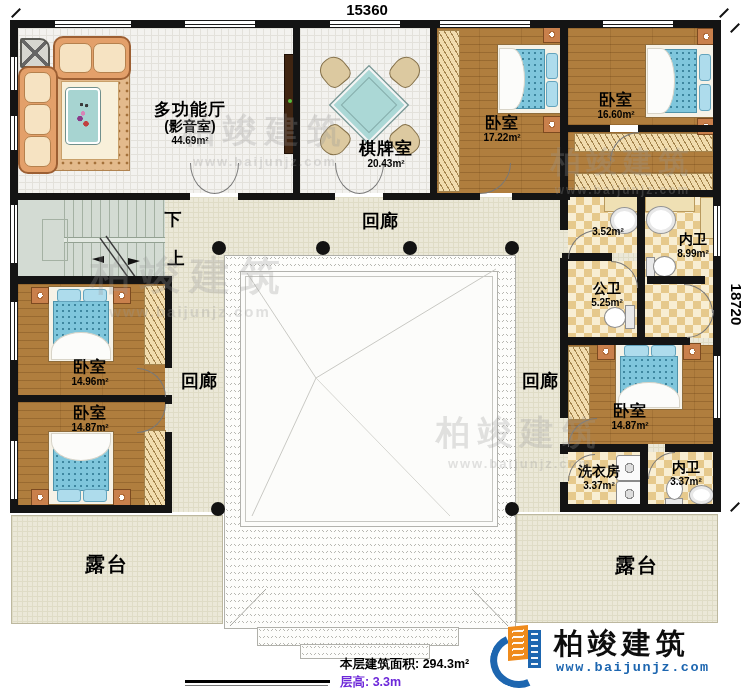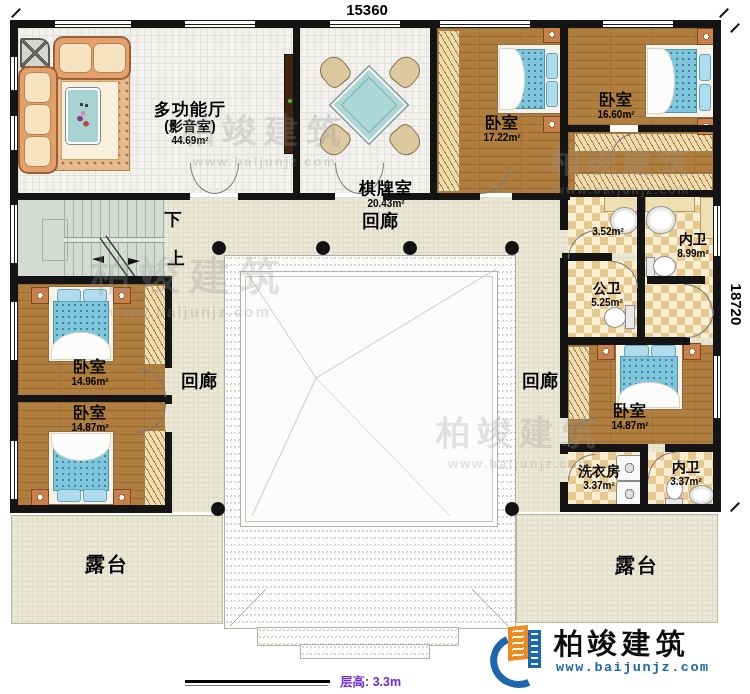--- a/index.html
+++ b/index.html
@@ -255,21 +255,21 @@
   <div class="wm-box" style="left:616px;top:481px;width:25px;height:24px;"></div>
   <div class="tank" style="left:665px;top:498px;width:16px;height:7px;"></div>
   <div class="bowl" style="left:666px;top:478px;width:15px;height:20px;"></div>
   <div class="sink" style="left:689px;top:485px;width:23px;height:18px;"></div>
 
   <div class="lbl" style="left:140px;top:100px;width:100px;">
     <div class="rname-lg">多功能厅</div>
     <div class="rname-sm">(影音室)</div>
     <div class="rarea">44.69m²</div>
   </div>
-  <div class="lbl" style="left:336px;top:139px;width:100px;margin-top:40px;">
+  <div class="lbl" style="left:336px;top:139px;width:100px;">
     <div class="rname-lg">棋牌室</div>
     <div class="rarea">20.43m²</div>
   </div>
   <div class="lbl" style="left:452px;top:114px;width:100px;">
     <div class="rname">卧室</div>
     <div class="rarea">17.22m²</div>
   </div>
   <div class="lbl" style="left:566px;top:91px;width:100px;">
     <div class="rname">卧室</div>
     <div class="rarea">16.60m²</div>
@@ -333,20 +333,21 @@
     <div style="font-size:30px;letter-spacing:6px;">柏竣建筑</div>
     <div style="font-size:12px;letter-spacing:2px;">www.baijunjz.com</div>
   </div>
   <div class="watermark" style="left:395px;top:410px;width:250px;">
     <div style="font-size:34px;letter-spacing:8px;">柏竣建筑</div>
     <div style="font-size:13px;letter-spacing:2px;">www.baijunjz.com</div>
   </div>
 
   <div class="abs" style="left:185px;top:680px;width:145px;height:3px;background:#000;z-index:20;"></div>
   <div class="abs" style="left:185px;top:685px;width:143px;height:1px;background:#777;z-index:20;"></div>
+  <div class="abs" style="left:340px;top:656px;font-size:12.5px;font-weight:bold;color:#000;z-index:20;">本层建筑面积: 294.3m²</div>
   <div class="abs" style="left:340px;top:674px;font-size:12.5px;font-weight:bold;color:#6d28d9;z-index:20;">层高: 3.3m</div>
 
   <div class="abs" style="left:488px;top:618px;width:250px;height:66px;z-index:20;">
     <div class="abs" style="left:0;top:2px;width:60px;height:60px;">
       <div class="abs" style="left:2px;top:14px;width:42px;height:40px;border-radius:50%;border:7px solid #1d66b0;border-top-color:transparent;border-right-color:transparent;transform:rotate(20deg);"></div>
       <div class="abs" style="left:20px;top:6px;width:20px;height:34px;background:#ef8b1c;transform:skewY(-6deg);">
         <div class="abs" style="left:4px;top:4px;width:12px;height:26px;background-image:repeating-linear-gradient(to bottom,rgba(255,255,255,.95) 0 2px,transparent 2px 6px);"></div>
       </div>
       <div class="abs" style="left:40px;top:10px;width:13px;height:38px;background:#1d66b0;">
         <div class="abs" style="left:3px;top:3px;width:7px;height:32px;background-image:repeating-linear-gradient(to bottom,rgba(255,255,255,.95) 0 2px,transparent 2px 6px);"></div>

